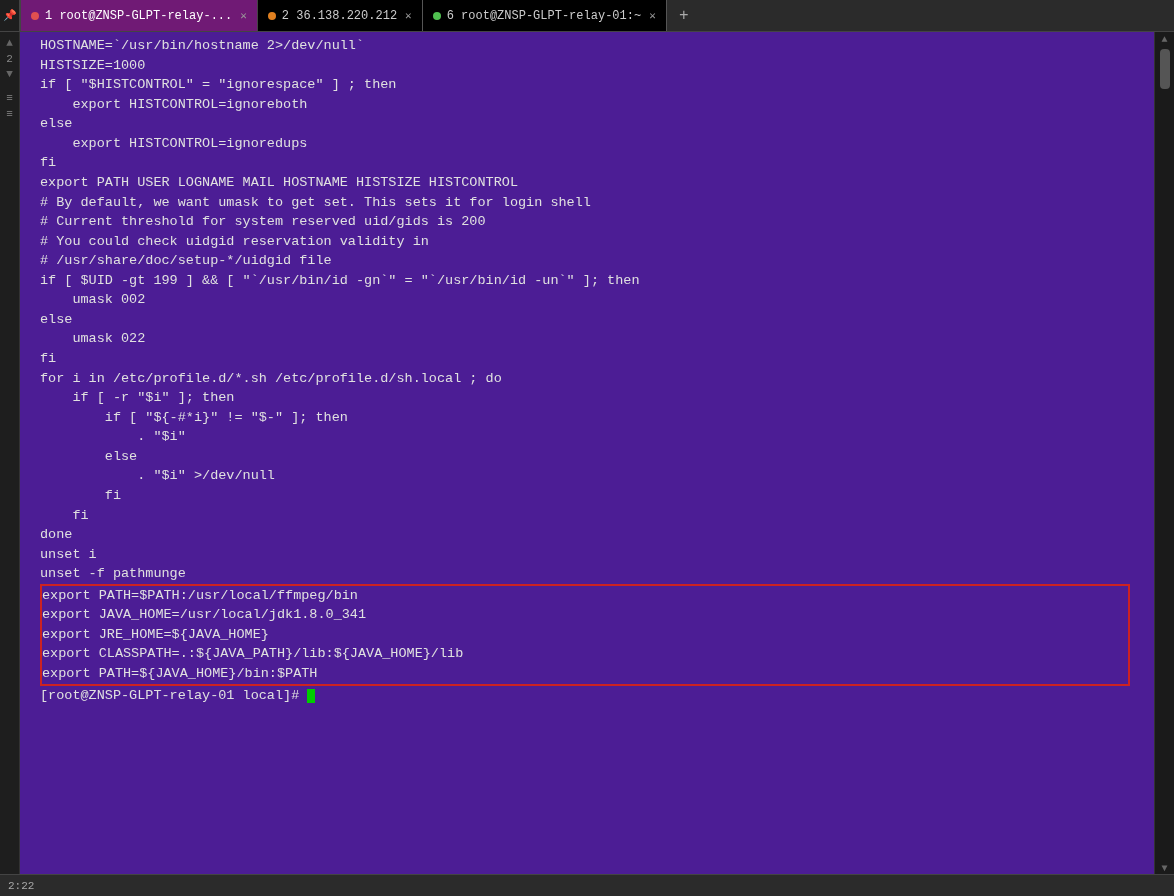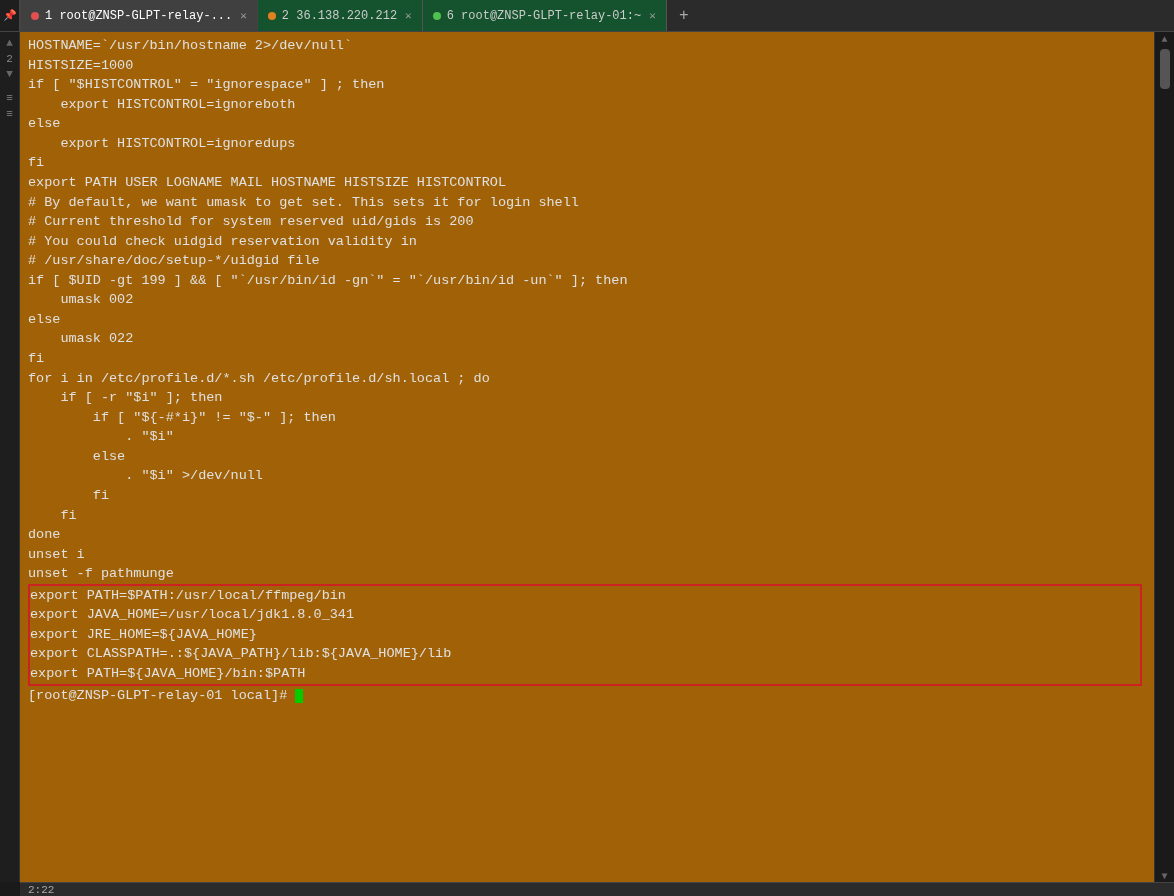--- a/index.html
+++ b/index.html
@@ -43,27 +43,27 @@
       align-items: center;
       padding: 0 10px;
       height: 100%;
       font-size: 12px;
       cursor: pointer;
       position: relative;
       white-space: nowrap;
       gap: 6px;
     }
     .tab.active {
-      background: #404040;
+      background: #701a75;
       color: #fff;
       border-right: 1px solid #444;
       border-left: 1px solid #444;
     }
     .tab.inactive {
-      background: #14532d;
+      background: #000000;
       color: #ccc;
       border-right: 1px solid #555;
     }
     .tab-dot-red { width: 8px; height: 8px; border-radius: 50%; background: #e05050; display: inline-block; }
     .tab-dot-orange { width: 8px; height: 8px; border-radius: 50%; background: #e08020; display: inline-block; }
     .tab-dot-green { width: 8px; height: 8px; border-radius: 50%; background: #50c050; display: inline-block; }
     .tab-close {
       color: #999;
       font-size: 11px;
       cursor: pointer;
@@ -84,22 +84,22 @@
     
     .main-area {
       display: flex;
       flex: 1;
       overflow: hidden;
     }
 
     
     .terminal-content {
       flex: 1;
-      background: #a16207;
-      padding: 4px 8px;
+      background: #4c1d95;
+      padding: 4px 20px;
       overflow-y: auto;
       overflow-x: auto;
       color: #e0e0e0;
       font-family: 'Courier New', Courier, monospace;
       font-size: 13.5px;
       line-height: 1.45;
     }
     .terminal-line {
       white-space: pre;
       display: block;
@@ -116,30 +116,29 @@
       width: 10px;
       height: 40px;
       background: #555;
       border-radius: 4px;
       margin-top: 4px;
     }
 
     
     .status-bar {
       background: #2b2b2b;
-      height: 14px;
+      height: 22px;
       border-top: 1px solid #444;
       display: flex;
       align-items: center;
       padding: 0 8px;
       font-size: 11px;
       color: #aaa;
       gap: 12px;
       flex-shrink: 0;
-      margin-left: 20px;
     }
 
     .left-panel {
       display: flex;
       flex-direction: column;
       width: 20px;
       background: #1e1e1e;
       border-right: 1px solid #333;
       align-items: center;
       flex-shrink: 0;

